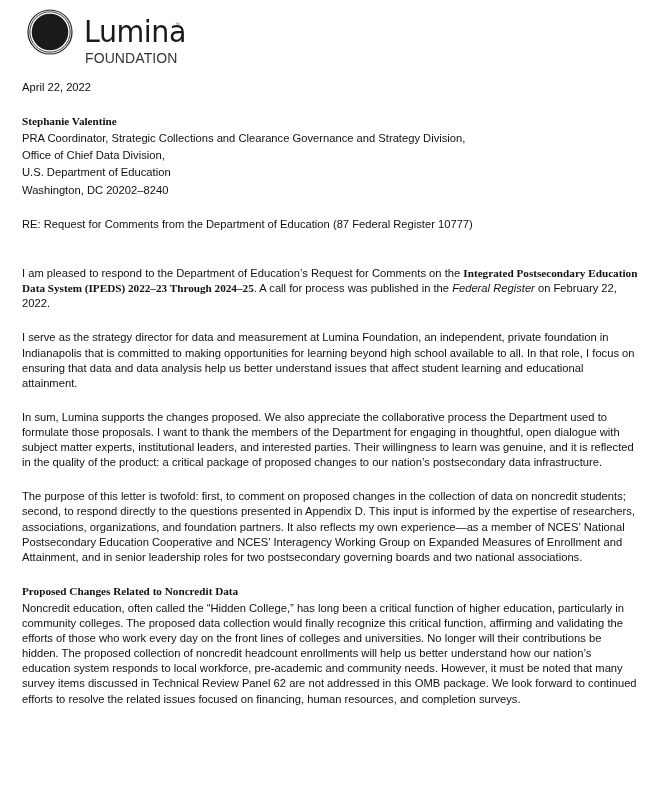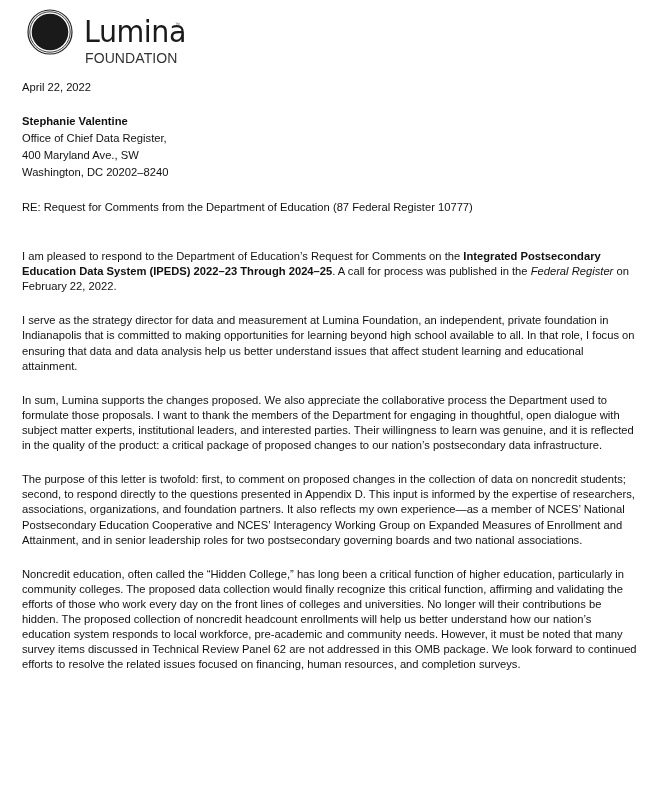--- a/index.html
+++ b/index.html
@@ -7,50 +7,52 @@
          font-family:"Liberation Sans", sans-serif; color:#111111; }
   .logo { position:absolute; left:27px; top:9px; height:48px; width:170px; }
   .logo-mark { position:absolute; left:0; top:0; width:46px; height:46px; }
   .logo-word { position:absolute; left:57px; top:7px; font-size:31px; letter-spacing:-0.5px;
                color:#1a1a1a; font-family:"DejaVu Sans", sans-serif; font-weight:normal; line-height:30px; transform:scaleX(0.92); transform-origin:left; }
   .logo-tm { position:absolute; left:148px; top:12px; font-size:5px; color:#555; }
   .logo-sub { position:absolute; left:58px; top:41px; font-size:14px; color:#333; letter-spacing:0.1px; }
   .letter { position:absolute; left:20px; top:78px; width:620px; font-size:11.2px; line-height:15.1px; }
   .letter p { margin:2px; }
   .gap { height:15.1px; }
-  .b { font-weight:bold; }
+  .b { font-weight:bold;font-family:Liberation Serif, serif; }
   .i { font-style:italic; }
 </style>
 </head>
 <body>
 
 <div class="logo">
   <svg class="logo-mark" viewBox="0 0 46 46">
     <circle cx="23" cy="23" r="22" fill="none" stroke="#222" stroke-width="1.2"></circle>
     <circle cx="23" cy="23" r="20.2" fill="none" stroke="#222" stroke-width="0.9"></circle>
     <circle cx="23" cy="23" r="18.3" fill="#1a1a1a"></circle>
   </svg>
   <div class="logo-word">Lumina</div>
   <div class="logo-tm">™</div>
   <div class="logo-sub">FOUNDATION</div>
 </div>
 
 <div class="letter">
   <p>April 22, 2022</p>
   <div class="gap"></div>
   <p class="b">Stephanie Valentine</p>
-  <p>Office of Chief Data Register,</p>
-  <p>400 Maryland Ave., SW</p>
+  <p>PRA Coordinator, Strategic Collections and Clearance Governance and Strategy Division,</p>
+  <p>Office of Chief Data Division,</p>
+  <p>U.S. Department of Education</p>
   <p>Washington, DC 20202–8240</p>
   <div class="gap"></div>
   <p>RE: Request for Comments from the Department of Education (87 Federal Register 10777)</p>
   <div class="gap"></div>
   <div class="gap"></div>
   <p><span>I am pleased to respond to the Department of Education’s Request for Comments on the </span><span class="b">Integrated Postsecondary Education Data System (IPEDS) 2022–23 Through 2024–25</span><span>. A call for process was published in the </span><span class="i">Federal Register</span><span> on February 22, 2022.</span></p>
   <div class="gap"></div>
   <p>I serve as the strategy director for data and measurement at Lumina Foundation, an independent, private foundation in Indianapolis that is committed to making opportunities for learning beyond high school available to all. In that role, I focus on ensuring that data and data analysis help us better understand issues that affect student learning and educational attainment.</p>
   <div class="gap"></div>
   <p>In sum, Lumina supports the changes proposed. We also appreciate the collaborative process the Department used to formulate those proposals. I want to thank the members of the Department for engaging in thoughtful, open dialogue with subject matter experts, institutional leaders, and interested parties. Their willingness to learn was genuine, and it is reflected in the quality of the product: a critical package of proposed changes to our nation’s postsecondary data infrastructure.</p>
   <div class="gap"></div>
   <p>The purpose of this letter is twofold: first, to comment on proposed changes in the collection of data on noncredit students; second, to respond directly to the questions presented in Appendix D. This input is informed by the expertise of researchers, associations, organizations, and foundation partners. It also reflects my own experience—as a member of NCES’ National Postsecondary Education Cooperative and NCES’ Interagency Working Group on Expanded Measures of Enrollment and Attainment, and in senior leadership roles for two postsecondary governing boards and two national associations.</p>
   <div class="gap"></div>
+  <p class="b">Proposed Changes Related to Noncredit Data</p>
   <p>Noncredit education, often called the “Hidden College,” has long been a critical function of higher education, particularly in community colleges. The proposed data collection would finally recognize this critical function, affirming and validating the efforts of those who work every day on the front lines of colleges and universities. No longer will their contributions be hidden. The proposed collection of noncredit headcount enrollments will help us better understand how our nation’s education system responds to local workforce, pre-academic and community needs. However, it must be noted that many survey items discussed in Technical Review Panel 62 are not addressed in this OMB package. We look forward to continued efforts to resolve the related issues focused on financing, human resources, and completion surveys.</p>
 </div>
 
 </body></html>

